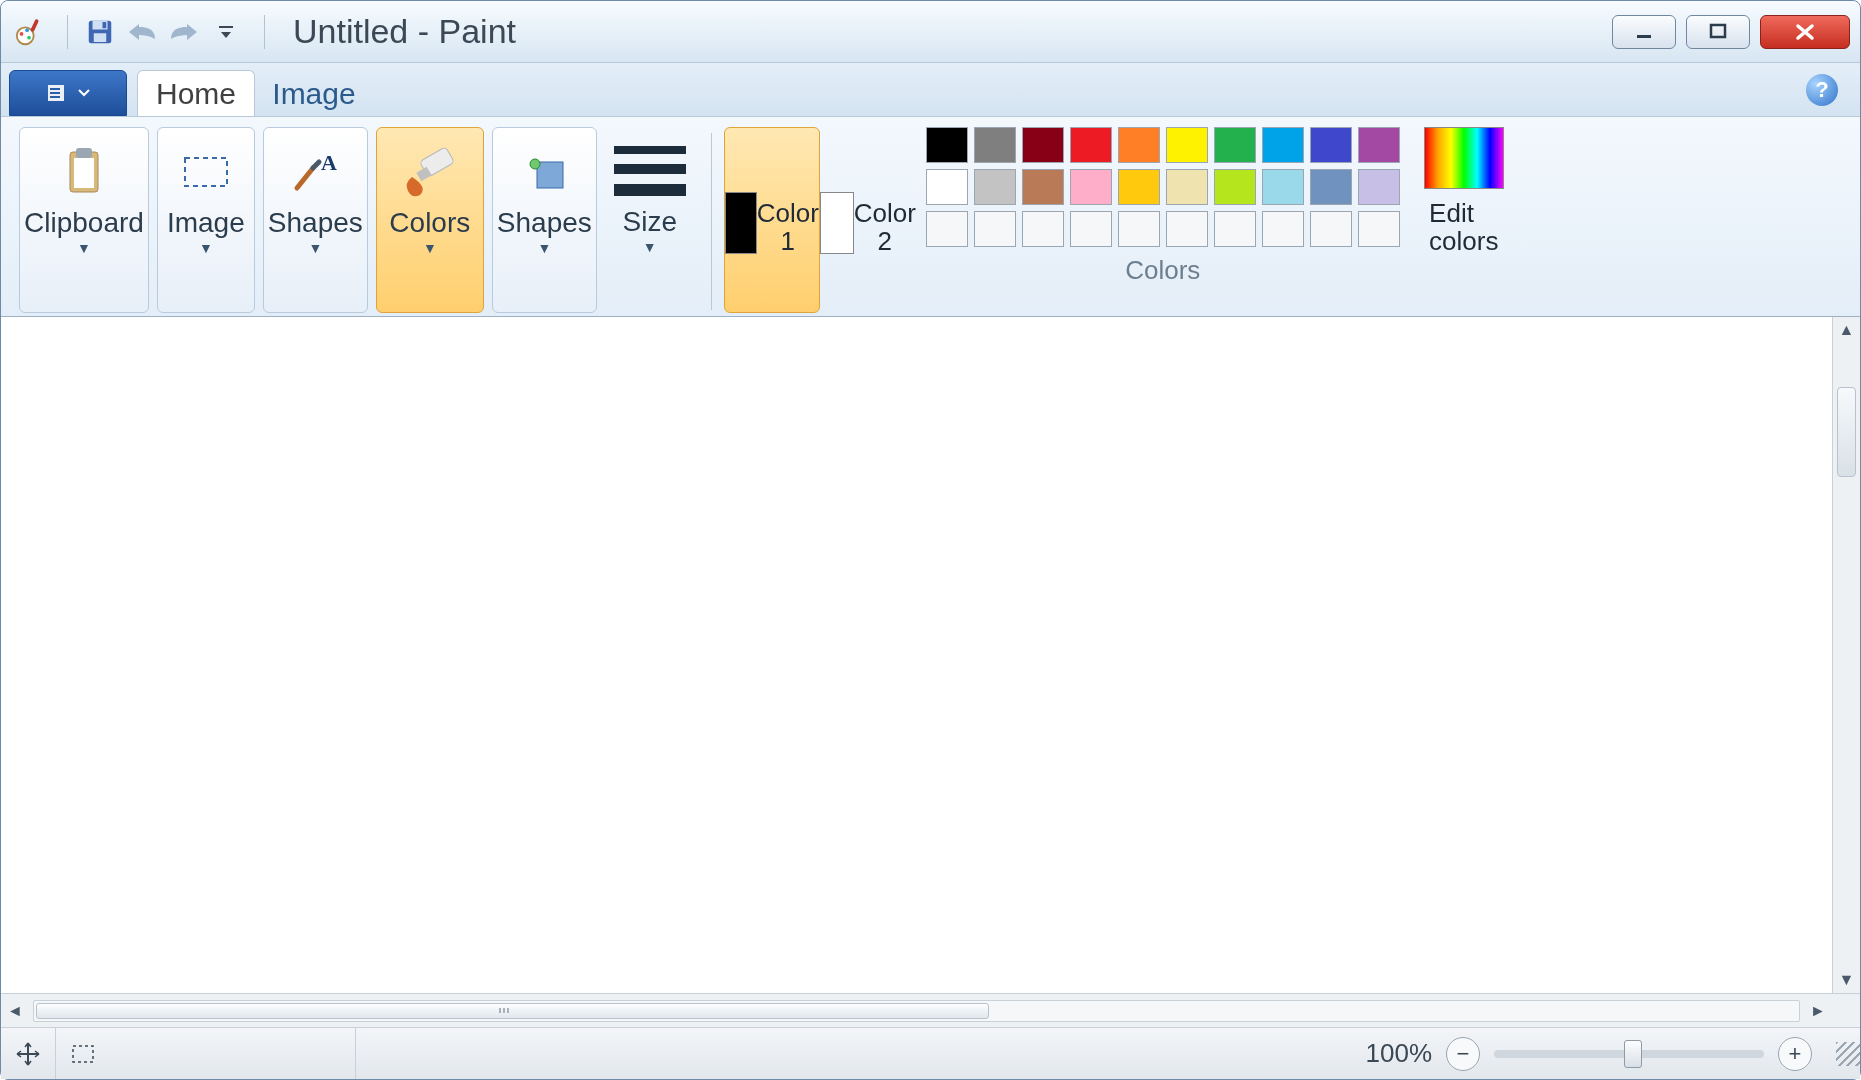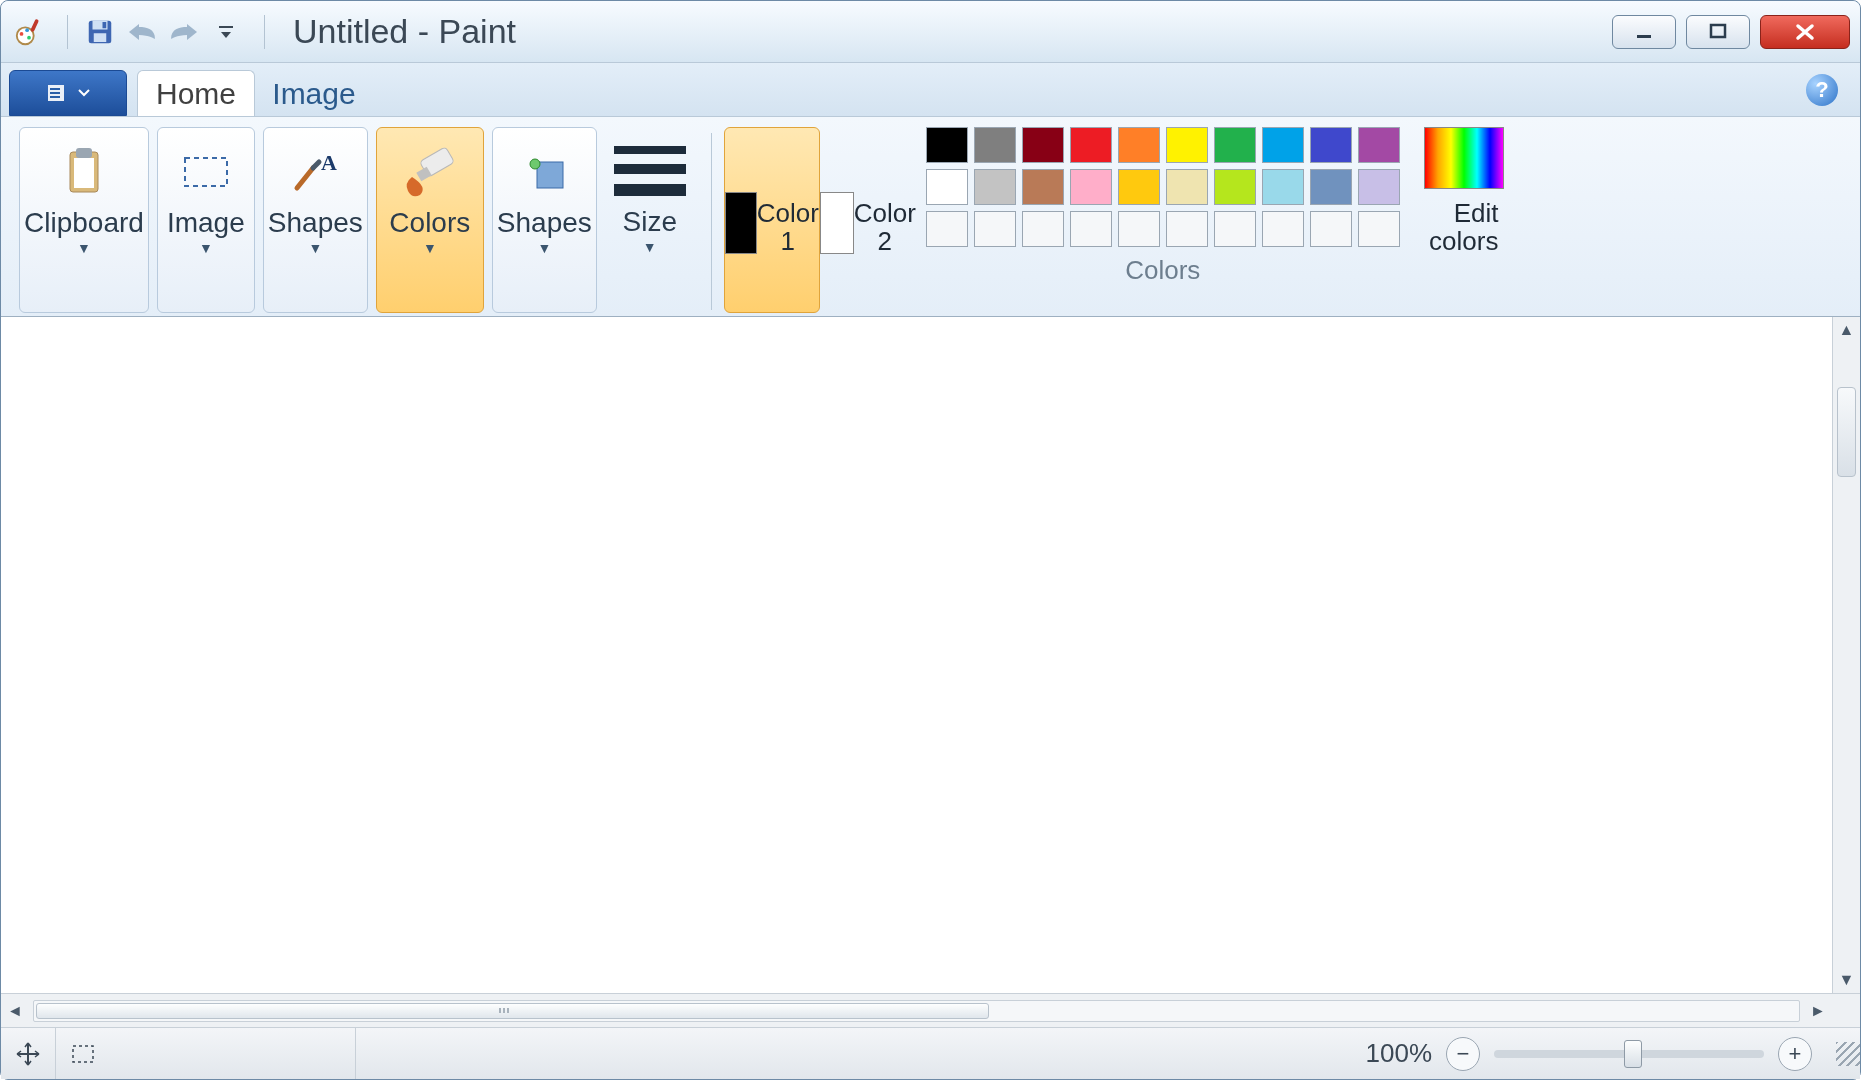--- a/index.html
+++ b/index.html
@@ -279,21 +279,21 @@
             <div class="sw empty"></div>
             <div class="sw empty"></div>
             <div class="sw empty"></div>
           </div>
       </div>
       <div class="palette-label">Colors</div>
     </div>
 
     <div class="edit-colors">
       <div class="spectrum"></div>
-      <div class="lbl" style="margin-top:10px;font-size:26px;text-align:right;white-space:pre;line-height:28px">Edit
+      <div class="lbl" style="margin-top:10px;font-size:26px;text-align:left;white-space:pre;line-height:28px">Edit
 colors</div>
     </div>
 
   </div>
 
   <div class="workspace">
     <div class="canvas"></div>
     <div class="vscroll">
       <div class="arrow">▲</div>
       <div class="thumb"></div>

